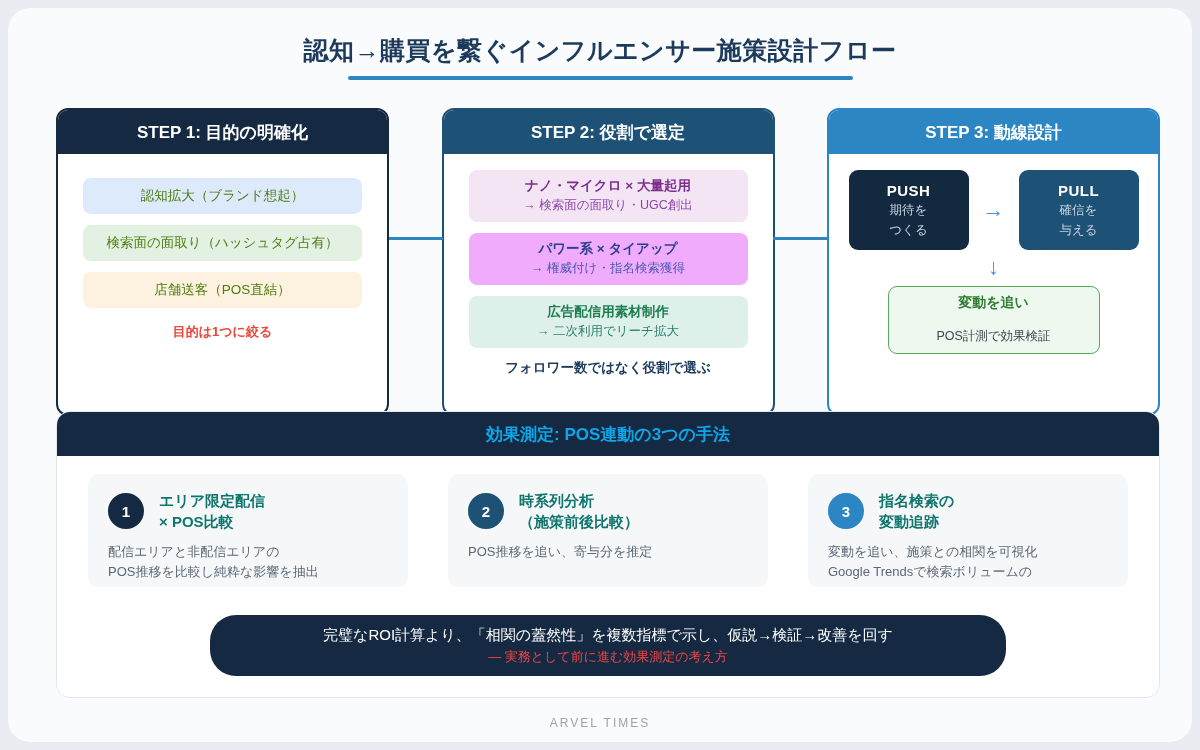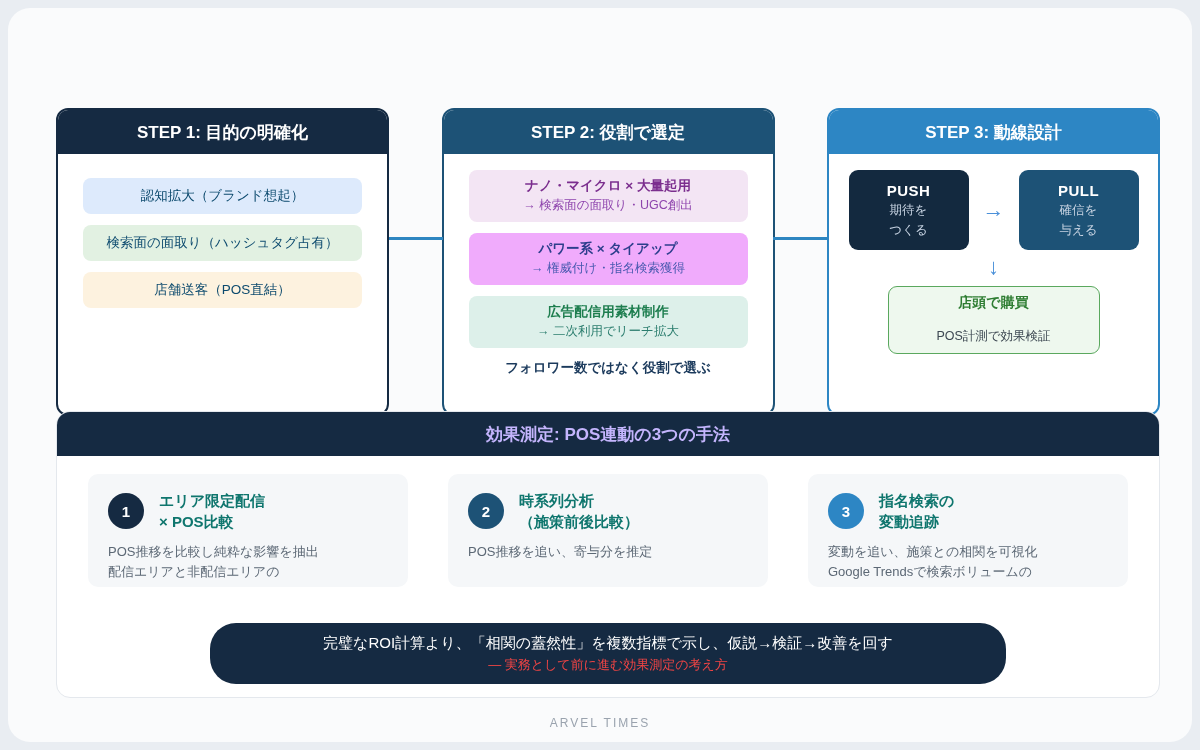--- a/index.html
+++ b/index.html
@@ -48,21 +48,21 @@
   .connector {
     position: absolute; top: 229px; width: 54px; height: 3px; background: #2e86c1;
   }
   .connector.left  { left: 381px; }
   .connector.right { left: 765px; }
 
   
   .s1-body { padding: 24px 25px 0; }
   .s1-item {
     border-radius: 8px; text-align: center;
-    font-size: 13.5px; color: #0c4a6e;
+    font-size: 13.5px; color: #4d7c0f;
     padding: 9px 4px; margin-bottom: 11px;
   }
   .s1-item.blue   { background: #ddeafc; }
   .s1-item.green  { background: #e2f1e2; }
   .s1-item.orange { background: #fdf2df; }
   .s1-note { margin-top: 15px; text-align: center; font-size: 13px; font-weight: bold; color: #e8483a; }
 
   
   .s2-body { padding: 16px 25px 0; }
   .s2-item {
@@ -106,68 +106,73 @@
 
   
   .measure-section {
     position: absolute; top: 403px; left: 48px; width: 1104px; height: 287px;
     background: #ffffff; border: 1px solid #e4e8ed; border-radius: 14px;
   }
   .measure-header {
     height: 44px; background: #152a42;
     border-radius: 13px 13px 0 0;
     display: flex; align-items: center; justify-content: center;
-    color: #c4b5fd; font-size: 17px; font-weight: bold;
+    color: #0ea5e9; font-size: 17px; font-weight: bold;
   }
   .methods-row { display: flex; gap: 40px; padding: 18px 31px 0; }
   .method-card {
     flex: 1; background: #f5f7f9; border-radius: 10px;
     padding: 16px 20px; height: 113px;
   }
   .method-top { display: flex; align-items: center; gap: 15px; }
   .method-num {
     width: 36px; height: 36px; border-radius: 50%; flex: 0 0 36px;
     display: flex; align-items: center; justify-content: center;
     color: #fff; font-size: 15px; font-weight: bold;
   }
   .method-num.n1 { background: #152a42; }
   .method-num.n2 { background: #1d5276; }
   .method-num.n3 { background: #2d86c4; }
   .method-title { font-size: 15px; font-weight: bold; color: #0f766e; line-height: 1.4; }
   .method-desc { margin-top: 10px; font-size: 13px; color: #5c6875; line-height: 1.55; }
 
   .conclusion-pill {
-    width: 796px; margin: 36px auto 0;
+    width: 796px; margin: 28px auto 0;
     background: #152a42; border-radius: 26px;
     text-align: center; padding: 9px 10px 10px;
   }
   .conclusion-main { color: #ffffff; font-size: 15px; line-height: 1.5; }
   .conclusion-sub  { color: #ef4444; font-size: 13px; margin-top: 1px; }
 
   
   .footer {
     position: absolute; top: 708px; left: 0; width: 100%;
     text-align: center; color: #9aa3ae; font-size: 12px; letter-spacing: 2px;
   }
 </style>
 </head>
 <body>
 
 <div class="canvas">
   <div class="main-card">
 
+    <div class="title-wrap">
+      <div class="title">認知→購買を繋ぐインフルエンサー施策設計フロー</div>
+      <div class="title-underline"></div>
+    </div>
 
     <div class="steps-row">
 
       <div class="step-card c1">
         <div class="step-header">STEP 1: 目的の明確化</div>
         <div class="s1-body">
           <div class="s1-item blue">認知拡大（ブランド想起）</div>
           <div class="s1-item green">検索面の面取り（ハッシュタグ占有）</div>
           <div class="s1-item orange">店舗送客（POS直結）</div>
+          <div class="s1-note">目的は1つに絞る</div>
         </div>
       </div>
 
       <div class="step-card c2">
         <div class="step-header">STEP 2: 役割で選定</div>
         <div class="s2-body">
           <div class="s2-item purple">
             <div class="s2-title">ナノ・マイクロ × 大量起用</div>
             <div class="s2-sub">→ 検索面の面取り・UGC創出</div>
           </div>
@@ -194,21 +199,21 @@
             </div>
             <div class="arrow-right">→</div>
             <div class="pp-box pull">
               <div class="pp-label">PULL</div>
               <div class="pp-line">確信を</div>
               <div class="pp-line">与える</div>
             </div>
           </div>
           <div class="arrow-down">↓</div>
           <div class="outcome-box">
-            <div class="outcome-title">店頭で購買</div>
+            <div class="outcome-title">変動を追い</div>
             <div class="outcome-sub">POS計測で効果検証</div>
           </div>
         </div>
       </div>
 
     </div>
 
     <div class="connector left"></div>
     <div class="connector right"></div>
 
@@ -219,22 +224,22 @@
 
         <div class="method-card">
           <div class="method-top">
             <div class="method-num n1">1</div>
             <div class="method-title">
               <div>エリア限定配信</div>
               <div>× POS比較</div>
             </div>
           </div>
           <div class="method-desc">
+            <div>配信エリアと非配信エリアの</div>
             <div>POS推移を比較し純粋な影響を抽出</div>
-            <div>配信エリアと非配信エリアの</div>
           </div>
         </div>
 
         <div class="method-card">
           <div class="method-top">
             <div class="method-num n2">2</div>
             <div class="method-title">
               <div>時系列分析</div>
               <div>（施策前後比較）</div>
             </div>

